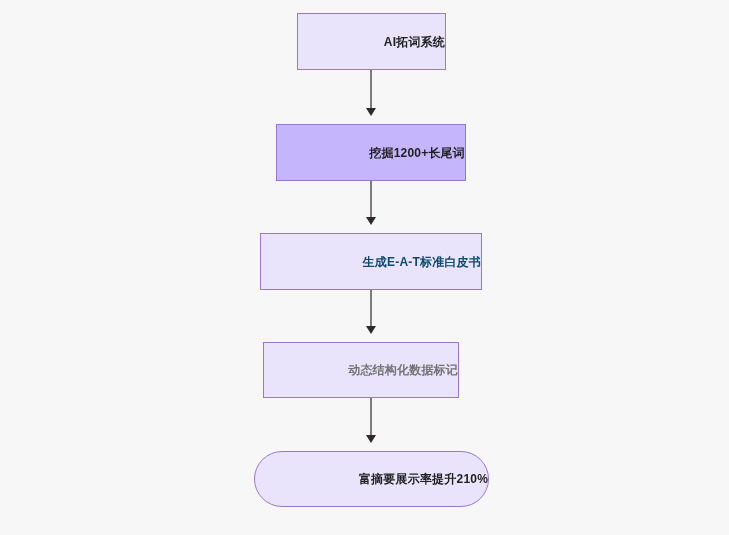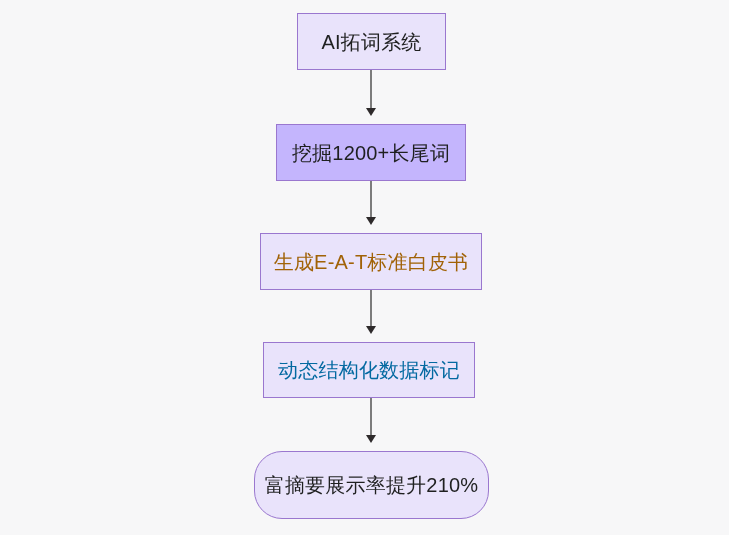--- a/index.html
+++ b/index.html
@@ -19,26 +19,27 @@
     width: 729px;
     height: 535px;
   }
   .node {
     position: absolute;
     box-sizing: border-box;
     background: #e9e3fb;
     border: 1.4px solid #9a77cf;
     display: flex;
     align-items: center;
-    justify-content: center;
+    justify-content: flex-end;
     color: #1f2020;
-    font-size: 20px;
+    font-size: 12px;
     line-height: 1;
     letter-spacing: 0.2px;
     white-space: nowrap;
+    font-weight: bold;
   }
   .node-label {
     display: block;
   }
   .edge {
     position: absolute;
     width: 0;
   }
   .edge-line {
     position: absolute;
@@ -80,23 +81,23 @@
     <div class="edge-line" style="height: 39px; background: rgb(124, 124, 124);"></div>
     <div class="edge-head" style="top: 37px; border-top-color: rgb(46, 42, 43);"></div>
   </div>
 
   <div class="node" id="node-0" style="left: 297px; top: 13px; width: 149px; height: 57px; background: rgb(233, 227, 251); border-color: rgb(154, 119, 207); color: rgb(31, 32, 32);">
     <span class="node-label">AI拓词系统</span>
   </div>
   <div class="node" id="node-1" style="left: 276px; top: 124px; width: 190px; height: 57px; background: #c4b5fd; border-color: rgb(154, 119, 207); color: rgb(31, 32, 32);">
     <span class="node-label">挖掘1200+长尾词</span>
   </div>
-  <div class="node" id="node-2" style="left: 260px; top: 233px; width: 222px; height: 57px; background: rgb(233, 227, 251); border-color: rgb(154, 119, 207); color: #a16207;">
+  <div class="node" id="node-2" style="left: 260px; top: 233px; width: 222px; height: 57px; background: rgb(233, 227, 251); border-color: rgb(154, 119, 207); color: #0c4a6e;">
     <span class="node-label">生成E-A-T标准白皮书</span>
   </div>
-  <div class="node" id="node-3" style="left: 263px; top: 342px; width: 212px; height: 56px; background: rgb(233, 227, 251); border-color: rgb(154, 119, 207); color: #0369a1;">
+  <div class="node" id="node-3" style="left: 263px; top: 342px; width: 196px; height: 56px; background: rgb(233, 227, 251); border-color: rgb(154, 119, 207); color: #737373;">
     <span class="node-label">动态结构化数据标记</span>
   </div>
-  <div class="node" id="node-4" style="left: 254px; top: 451px; width: 235px; height: 68px; background: rgb(233, 227, 251); border-color: rgb(154, 119, 207); color: rgb(31, 32, 32); border-radius: 28px;">
+  <div class="node" id="node-4" style="left: 254px; top: 451px; width: 235px; height: 56px; background: rgb(233, 227, 251); border-color: rgb(154, 119, 207); color: rgb(31, 32, 32); border-radius: 28px;">
     <span class="node-label">富摘要展示率提升210%</span>
   </div>
 
 </div>
 
 </body></html>

